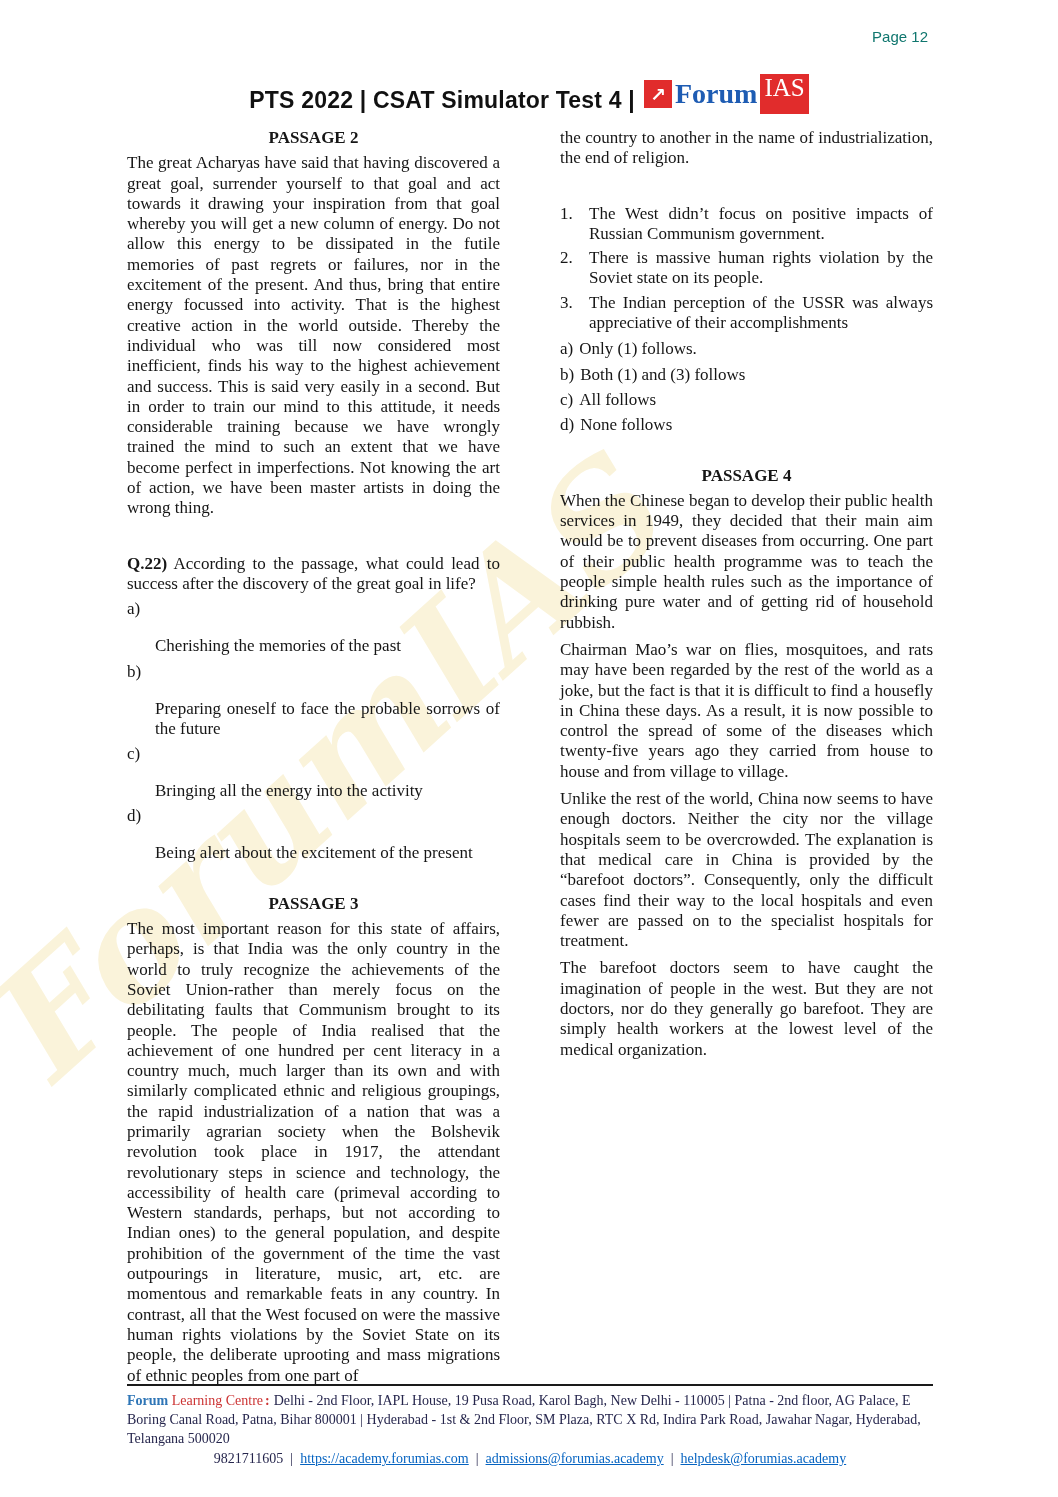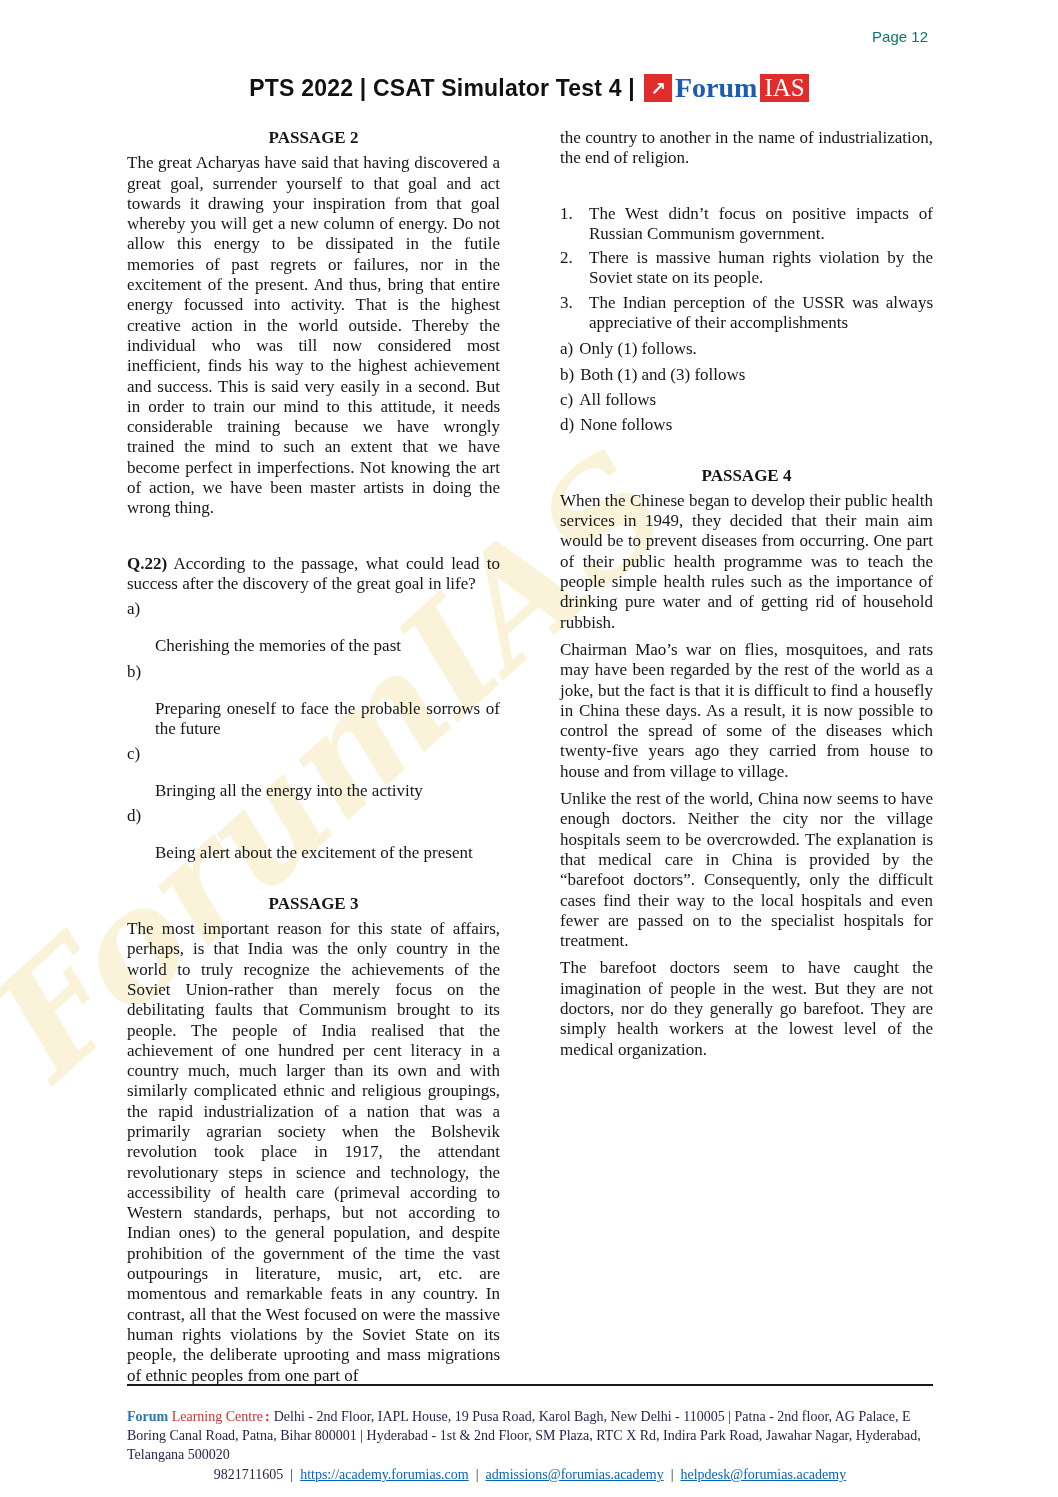--- a/index.html
+++ b/index.html
@@ -44,21 +44,21 @@
     font-size:19px; font-weight:bold;
     font-family:"DejaVu Sans", sans-serif;
   }
   .logo-forum {
     font-family:"Liberation Serif", serif;
     font-weight:bold; font-size:28px; color:#1e5cb3; line-height:1;
   }
   .logo-ias-box {
     background:#e12c2c; color:#fff;
     font-family:"Liberation Serif", serif;
-    font-size:25px; line-height:28px; height:28px;
+    font-size:25px; line-height:28px; height:40px;
     padding:0 4px; font-weight:normal;
   }
   .content {
     position:absolute; top:128px; left:127px; width:806px;
     display:flex; gap:60px; z-index:1;
   }
   .col { width:373px; font-size:17px; line-height:20.3px; }
   .passage-heading {
     text-align:center; font-weight:bold; font-size:17px;
     margin-bottom:5px;
@@ -76,21 +76,21 @@
   .stmt-row { display:flex; margin-top:4px; }
   .stmt-label { flex:0 0 29px; }
   .stmt-text { flex:1; text-align:justify; }
   .flat-opts { margin-top:6px; }
   .flat-opt { margin-top:5px; display:flex; }
   .flat-opt .opt-label-flat { margin-right:6px; }
   .p4-para { text-align:justify; margin-bottom:7px; }
   .footer {
     position:absolute; left:127px; top:1384px; width:806px;
     border-top:2px solid #1a1a1a;
-    padding-top:21px;
+    padding-top:5px;
     font-size:14px; line-height:19px;
     color:#26264d; z-index:2;
   }
   .footer-brand { color:#2e75b6; font-weight:bold; }
   .footer-brand2 { color:#cc3333; }
   .footer-colon { color:#cc3333; font-weight:bold; margin:0 4px 0 2px; }
   .footer-contacts { text-align:center; margin-top:1px; }
   .footer-link { color:#0563c1; text-decoration:underline; }
   .pipe { margin:0 7px; color:#26264d; }
 </style>

